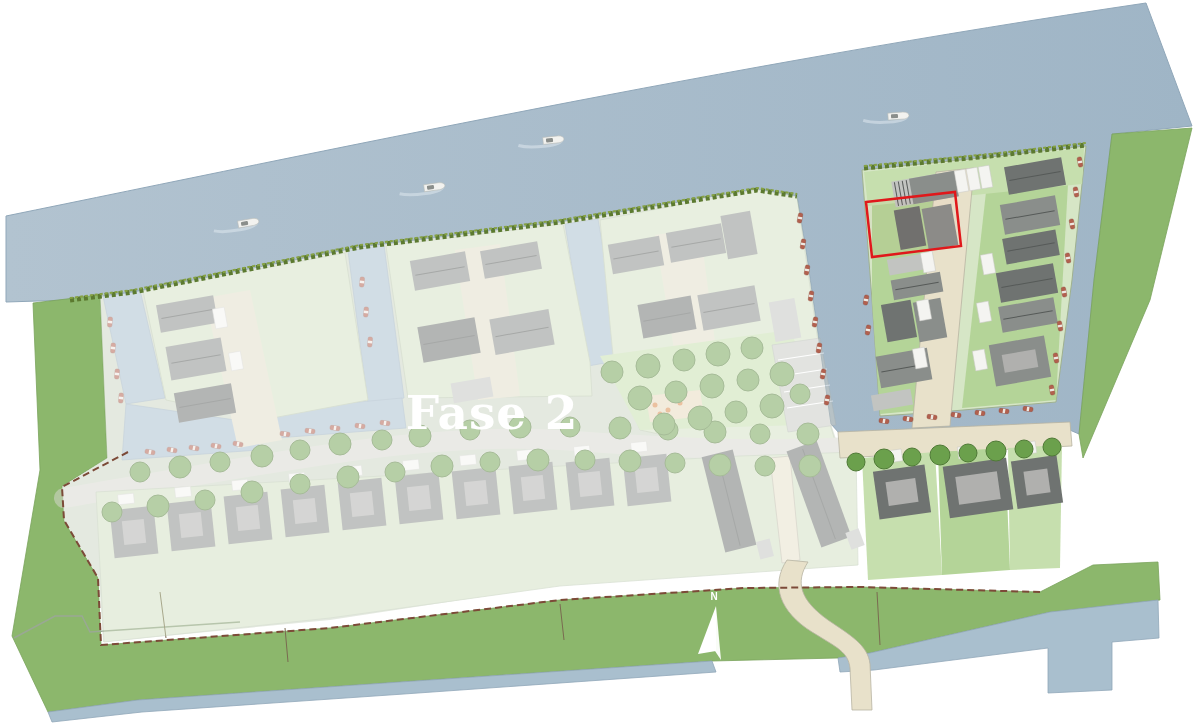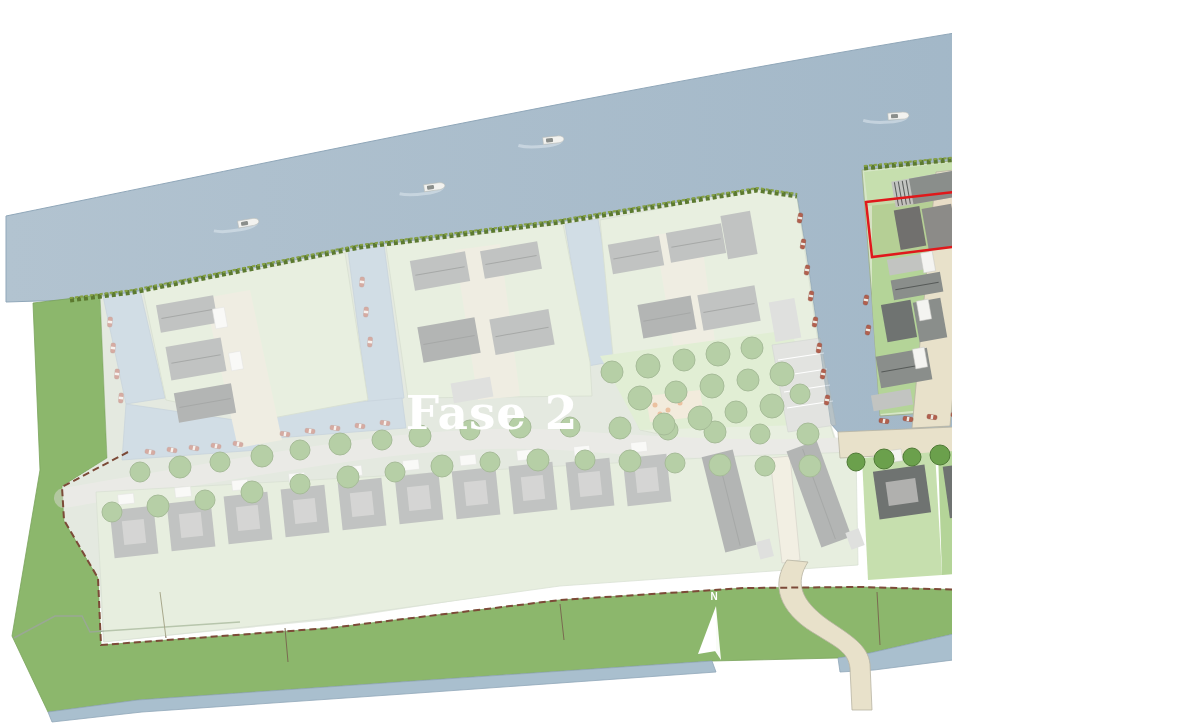--- a/index.html
+++ b/index.html
@@ -1,16 +1,16 @@
 <!DOCTYPE html>
 <html style="--page-bg: #ffffff; --highlight: #e0181b;"><head>
 <meta charset="utf-8">
 <style>
   html,body{margin:0;padding:0;background:#ffffff;}
-  .stage{position:relative;width:952px;height:725px;background:var(--page-bg,#fff);overflow:hidden;
+  .stage{position:relative;width:1200px;height:725px;background:var(--page-bg,#fff);overflow:hidden;
          font-family:"Liberation Sans", sans-serif;}
   svg{display:block}
   .water{fill:url(#waterGrad);stroke:#90a7b9;stroke-width:1;}
   .water-flat{fill:#a9bfce;stroke:#90a7b9;stroke-width:.8;}
   .grass{fill:#8cb76c;stroke:#7aa35c;stroke-width:.8;}
   .island-base{fill:#d6e6c6;stroke:#9fb18f;stroke-width:1;}
   .lawn-bright{fill:#b4d498;stroke:none;}
   .lawn-bright2{fill:#c6dfae;stroke:none;}
   .road-bright{fill:#e8e1ca;stroke:#b7b4a2;stroke-width:.8;}
   .land-faded{fill:#ccd6c4;stroke:none;}

